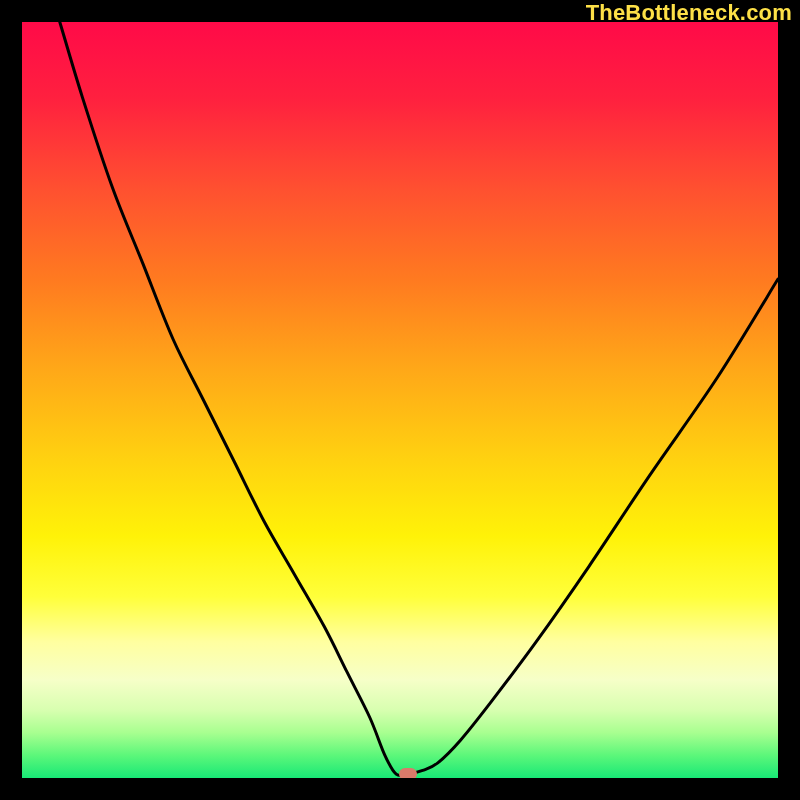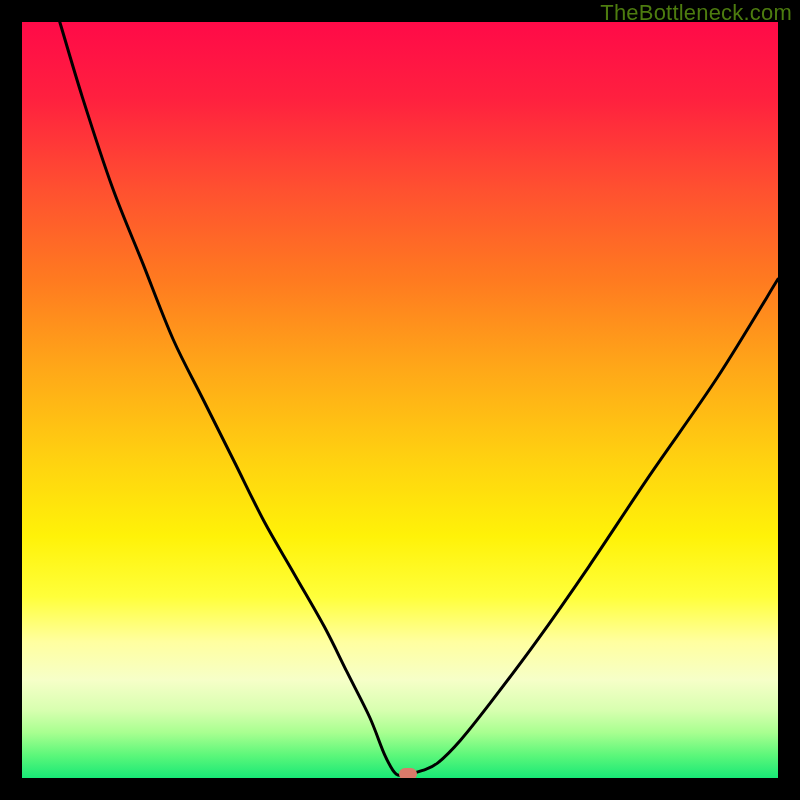--- a/index.html
+++ b/index.html
@@ -14,23 +14,23 @@
   .frame {
     position: relative;
     width: 800px;
     height: 800px;
     background: #000;
   }
   .watermark {
     position: absolute;
     top: 0;
     right: 8px;
-    color: #4d7c0f;
+    color: #fde047;
     font-size: 22px;
-    font-weight: 400;
+    font-weight: 700;
     letter-spacing: 0.2px;
     z-index: 5;
   }
   .plot {
     position: absolute;
     left: 22px;
     top: 22px;
     width: 756px;
     height: 756px;
     overflow: hidden;

